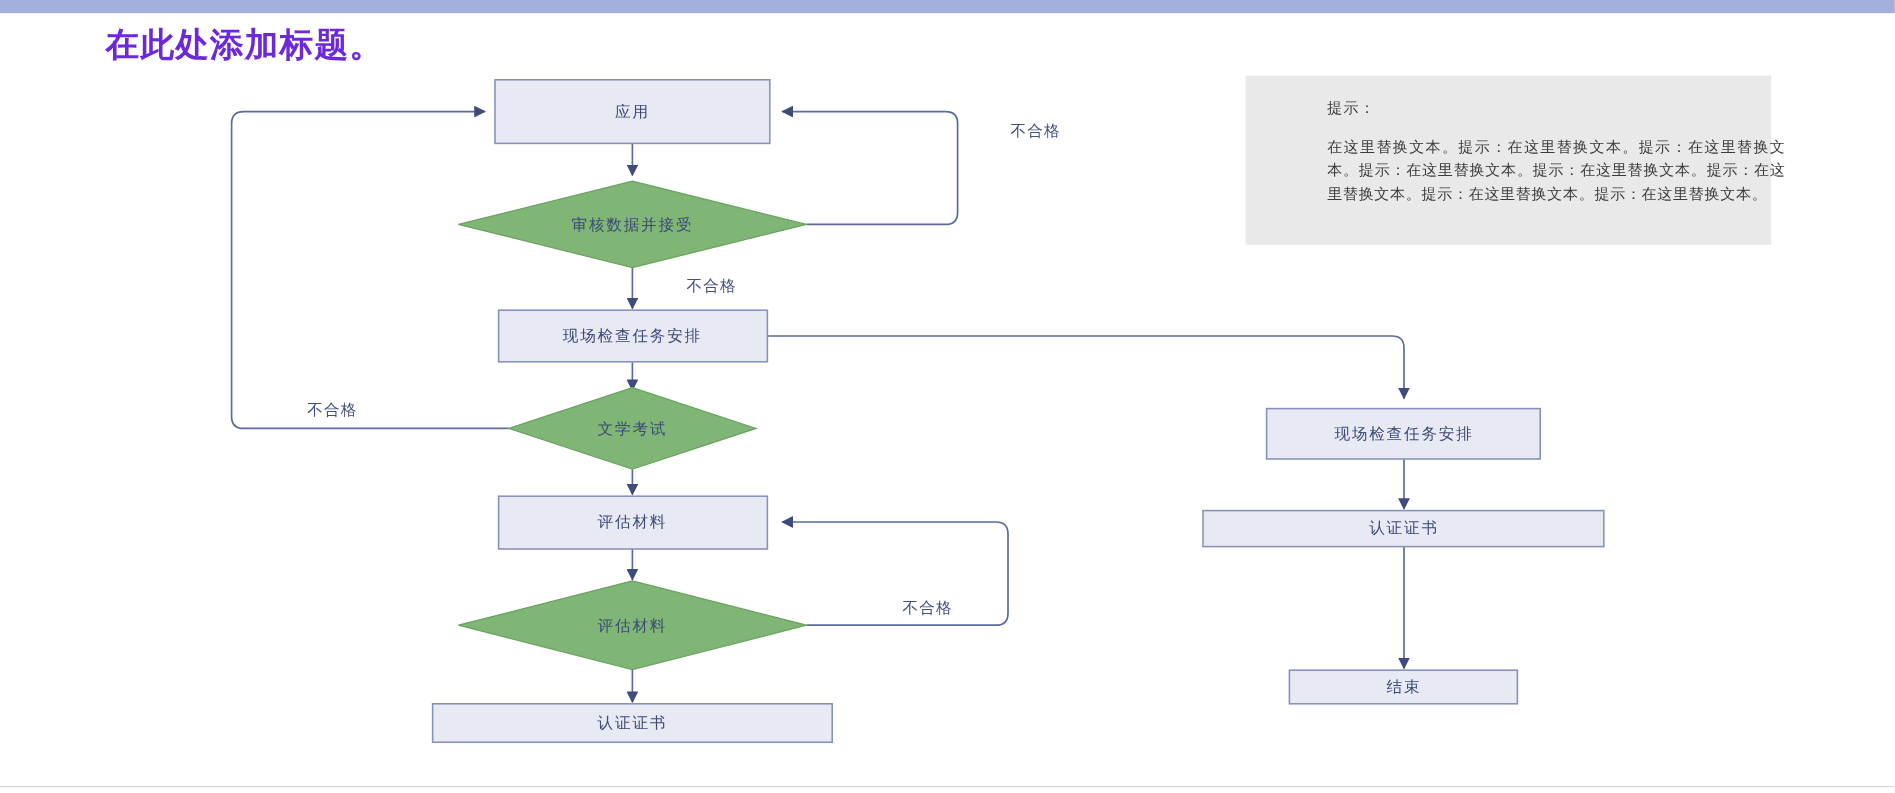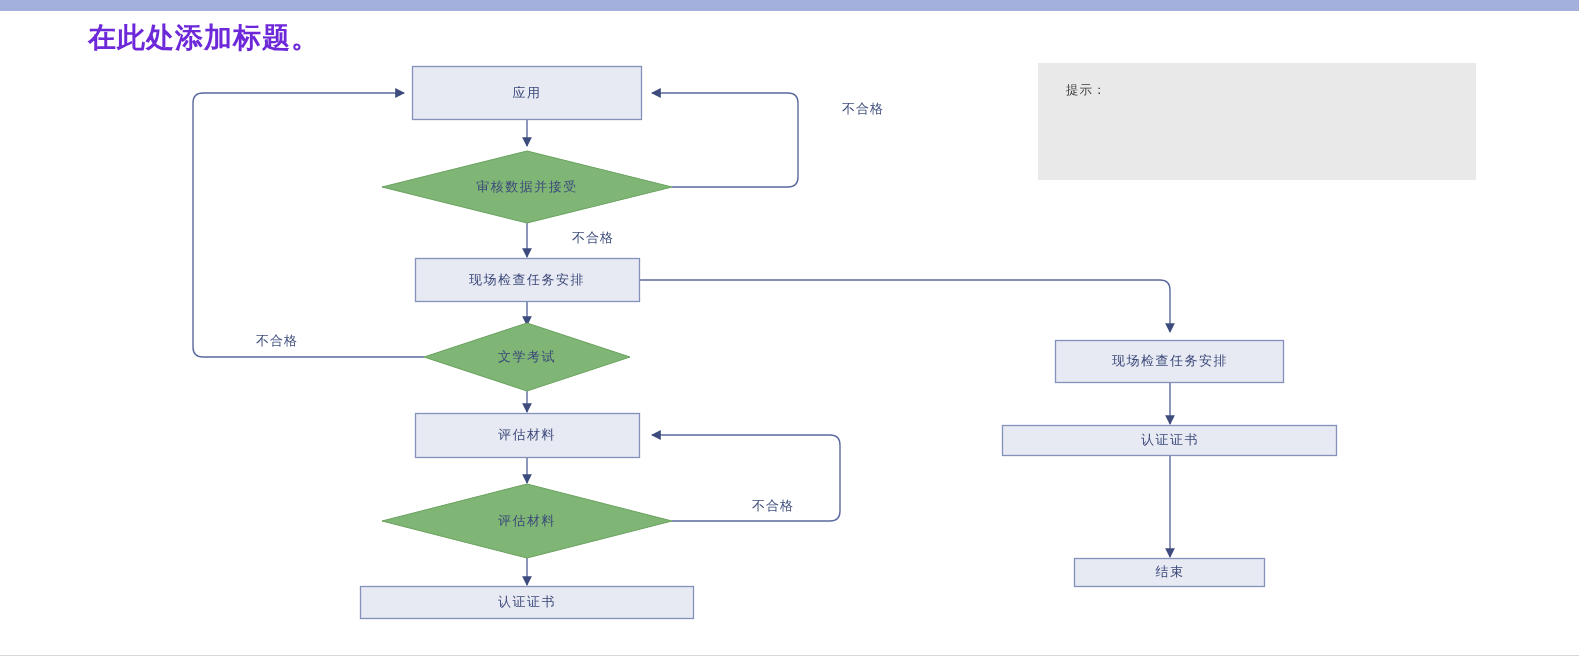--- a/index.html
+++ b/index.html
@@ -59,23 +59,24 @@
     fill: #41507f;
     text-anchor: middle;
     dominant-baseline: middle;
     letter-spacing: 1px;
   }
   #note-box {
     position: absolute;
     left: 1038px;
     top: 63px;
     width: 438px;
-    height: 117px;
+    height: 141px;
     background: #e9e9e9;
     box-sizing: border-box;
+    padding-left: 40px;
   }
   #note-inner {
     padding: 20px 26px 0 28px;
   }
   .note-head {
     font-size: 12.5px;
     color: #3a3a3a;
     letter-spacing: 1px;
     margin: 0 0 16px 0;
     line-height: 1.2;
@@ -188,16 +189,17 @@
     <text class="edge-label" x="863" y="110">不合格</text>
     <text class="edge-label" x="593" y="239">不合格</text>
     <text class="edge-label" x="277" y="342">不合格</text>
     <text class="edge-label" x="773" y="507">不合格</text>
   </g>
 </svg>
 
 <div id="note-box">
   <div id="note-inner">
     <p class="note-head">提示：</p>
+    <p class="note-body">在这里替换文本。提示：在这里替换文本。提示：在这里替换文本。提示：在这里替换文本。提示：在这里替换文本。提示：在这里替换文本。提示：在这里替换文本。提示：在这里替换文本。</p>
   </div>
 </div>
 
 <div id="bottom-rule"></div>
 
 </body></html>

